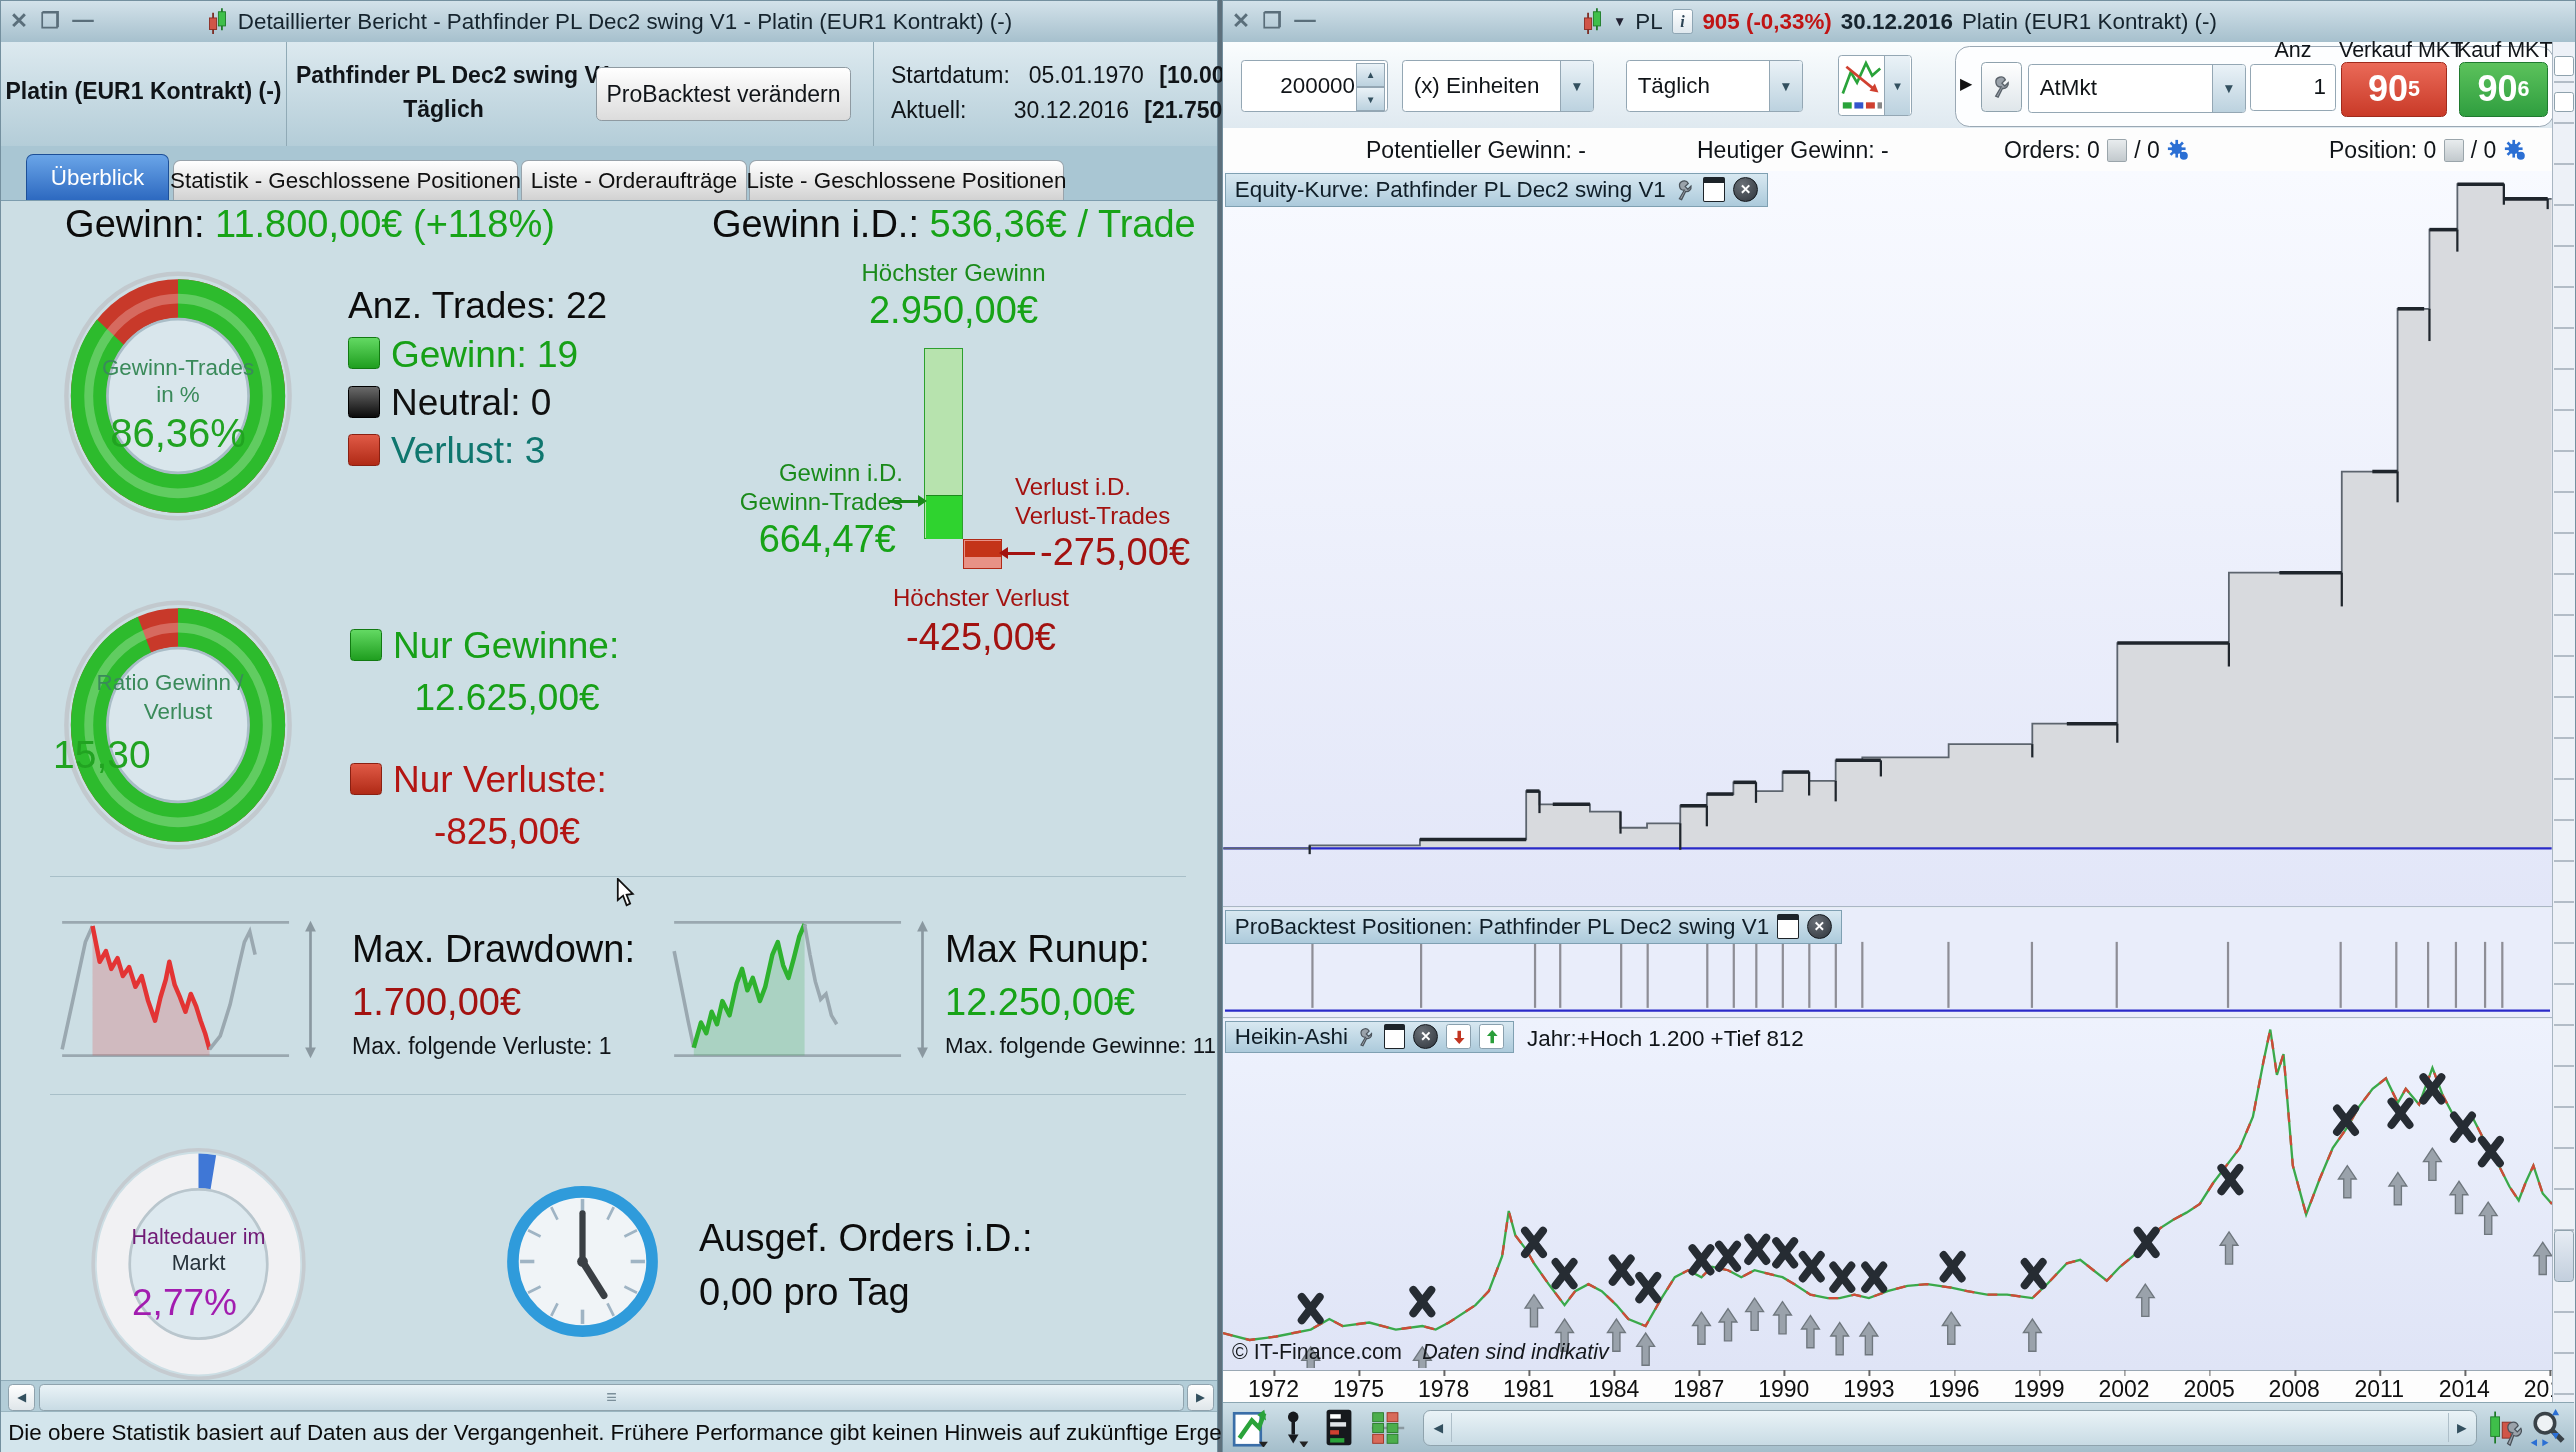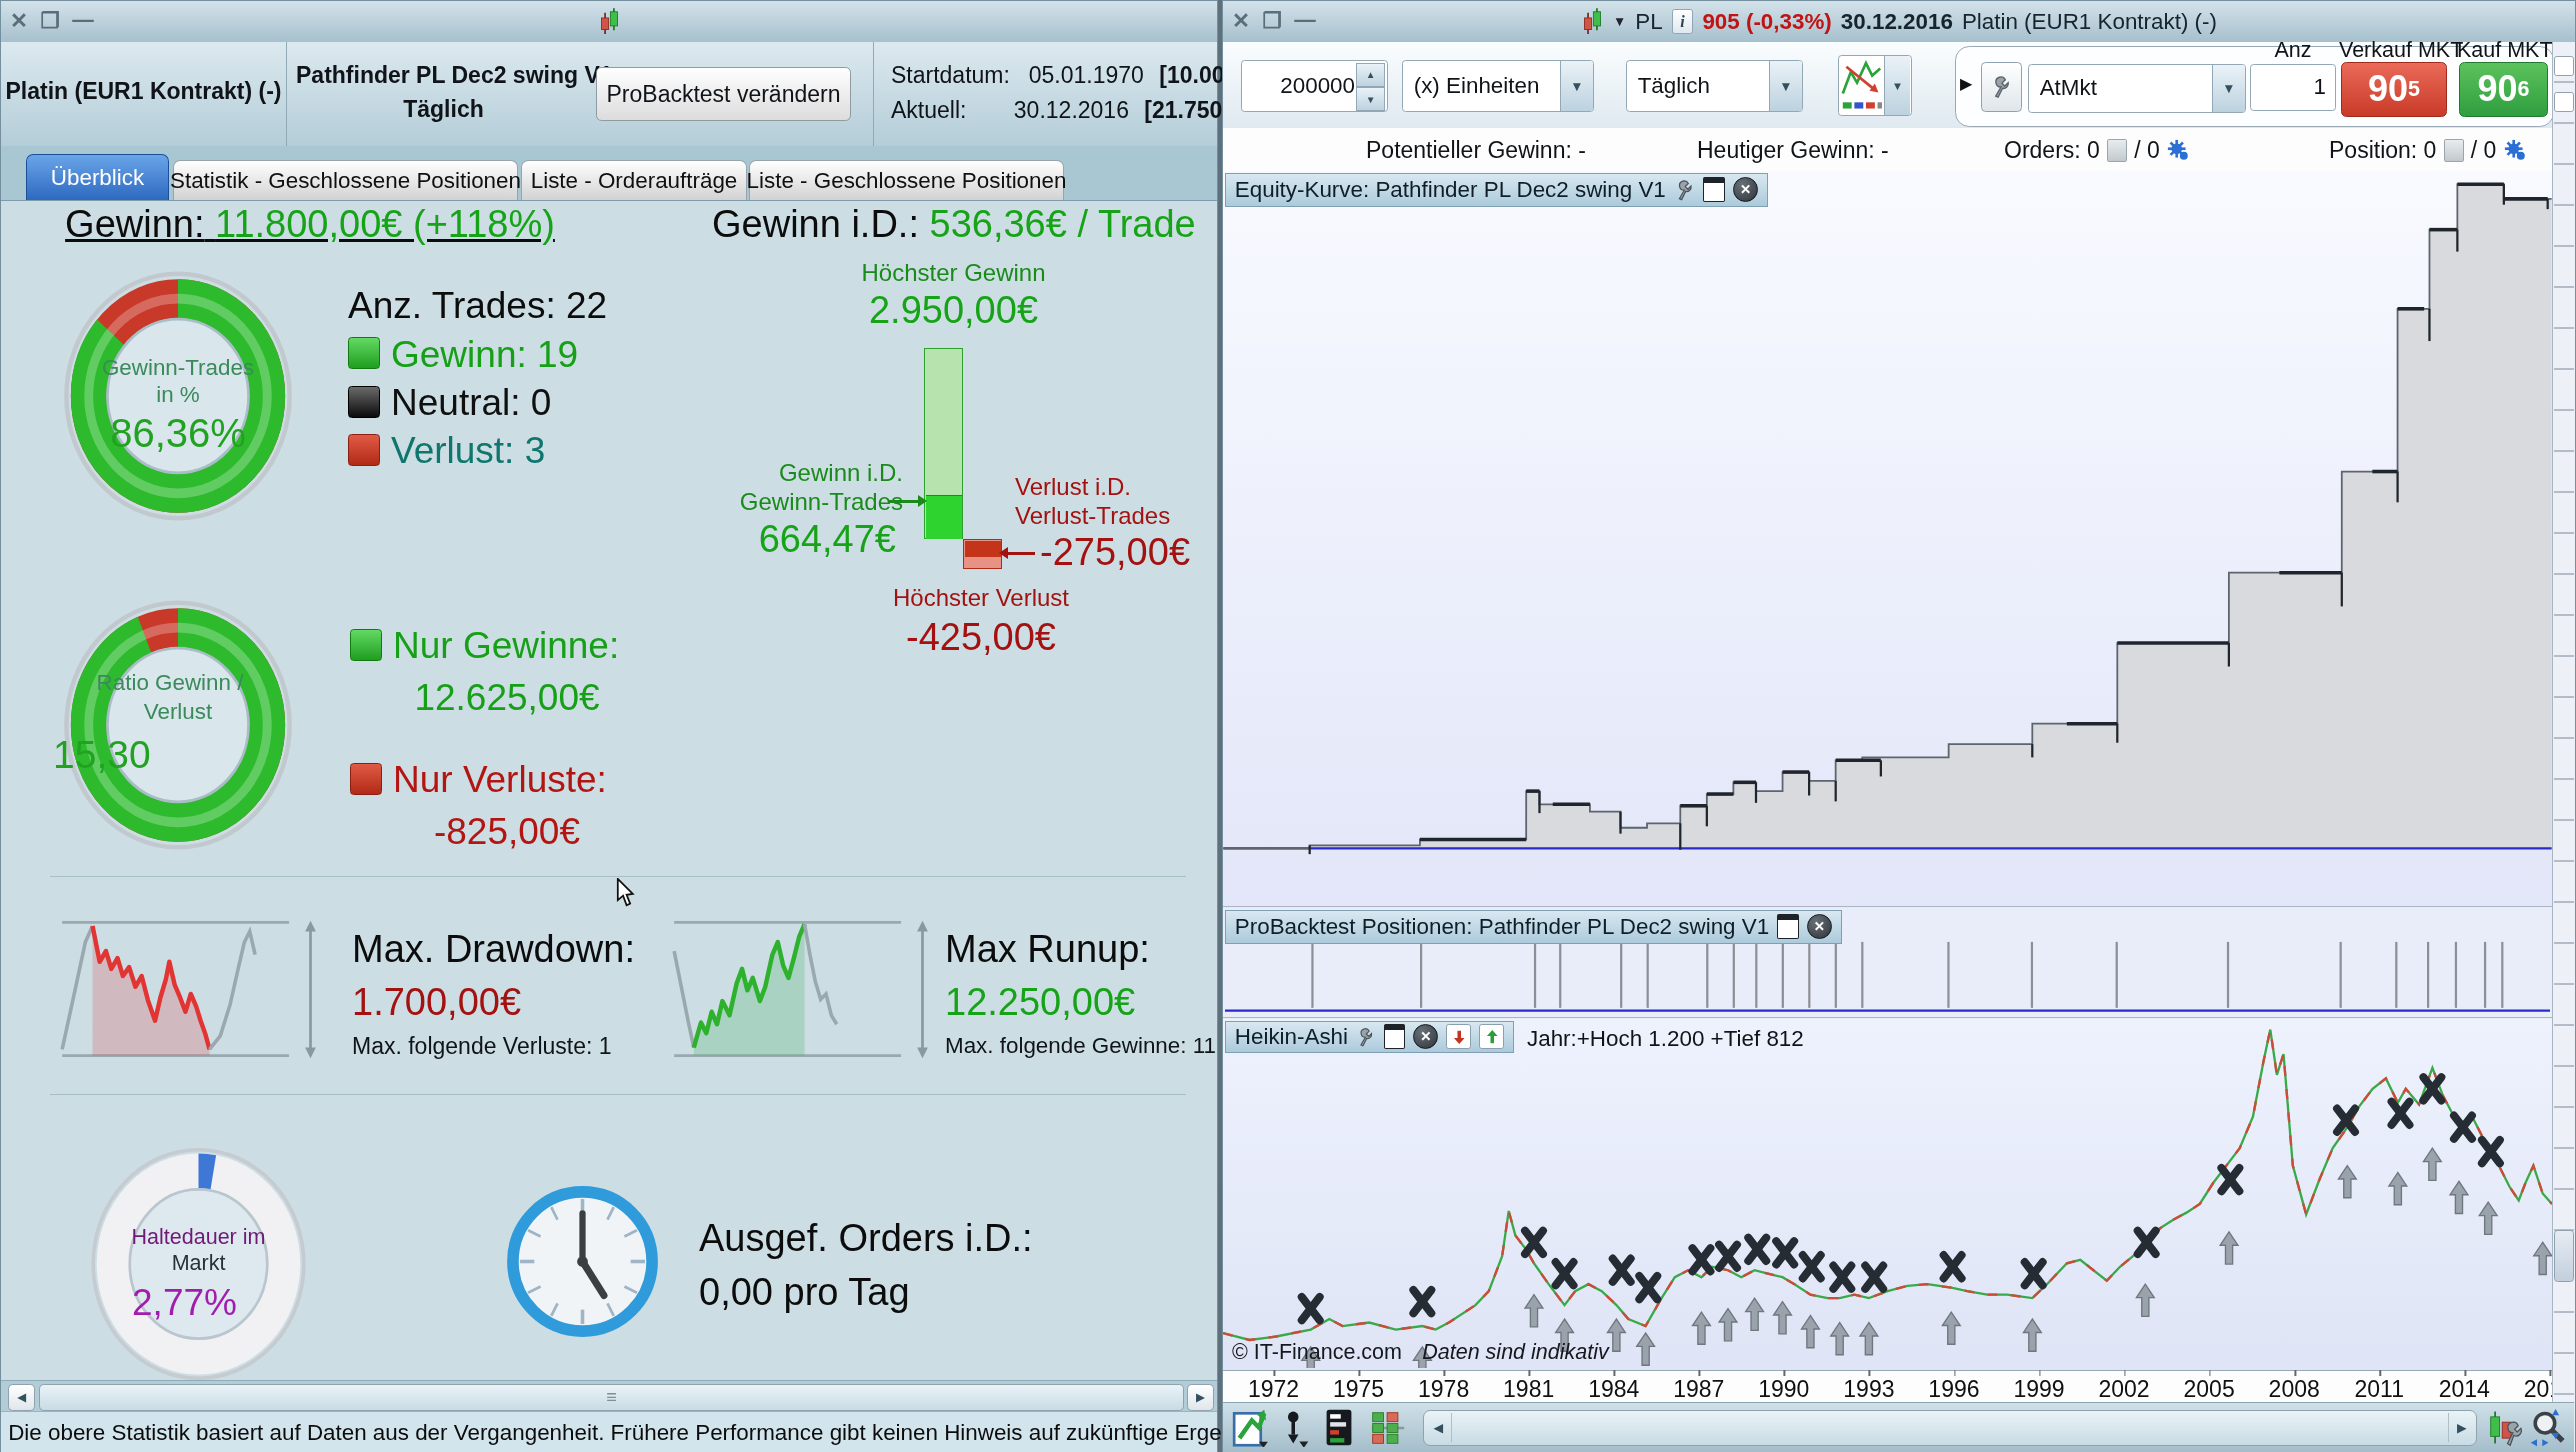--- a/index.html
+++ b/index.html
@@ -43,20 +43,21 @@
       <span>❐</span>
       <span>—</span>
     </div>
     <div class="title-center">
       <svg width="23" height="29" viewBox="0 0 26 32">
           <line x1="8" y1="6" x2="8" y2="30" stroke="#7a2a20" stroke-width="2"></line>
           <rect x="4" y="12" width="8" height="13" fill="#d05548" stroke="#8a2a20"></rect>
           <line x1="18" y1="1" x2="18" y2="26" stroke="#1c7a26" stroke-width="2"></line>
           <rect x="14" y="5" width="8" height="16" fill="#3fbf4a" stroke="#1c7a26"></rect>
         </svg>
+      <span>Detaillierter Bericht - Pathfinder PL Dec2 swing V1 - Platin (EUR1 Kontrakt) (-)</span>
     </div>
   </div>
 
   <div class="abs" style="left:0;top:41px;width:1216px;height:104px;background:linear-gradient(#dce9ef,#b4cdd8);border-bottom:1.8px solid #8fabb8;">
     <div class="abs" style="left:285px;top:0;width:0.9px;height:104px;background:#90aab6;"></div>
     <div class="abs" style="left:872px;top:0;width:0.9px;height:104px;background:#90aab6;"></div>
     <div class="abs" style="left:0;top:36px;width:285px;text-align:center;font-size:23px;font-weight:bold;color:#101418;">Platin (EUR1 Kontrakt) (-)</div>
     <div class="abs" style="left:295px;top:19.7px;width:295px;text-align:center;font-size:23px;font-weight:bold;color:#101418;">Pathfinder PL Dec2 swing V1</div>
     <div class="abs" style="left:295px;top:54px;width:295px;text-align:center;font-size:23px;font-weight:bold;color:#101418;">Täglich</div>
     <button class="abs" style="left:595px;top:25px;width:255px;height:54px;background:linear-gradient(#ffffff,#dcdcdc);border:0.9px solid #8f9aa1;border-radius:5.4px;font-size:23px;font-family:inherit;color:#101418;">ProBacktest verändern</button>
@@ -80,21 +81,21 @@
         <span>Statistik - Geschlossene Positionen</span>
       </div>
     <div class="tab" style="left:520px;width:224px;">
         <span>Liste - Orderaufträge</span>
       </div>
     <div class="tab" style="left:748px;width:313px;">
         <span>Liste - Geschlossene Positionen</span>
       </div>
   </div>
 
-  <div class="abs" style="left:54px;top:202px;width:510px;text-align:center;font-size:38px;color:#0c0c0c;text-decoration:underline;">
+  <div class="abs" style="left:54px;top:202px;width:510px;text-align:center;font-size:38px;color:#0c0c0c;">
     <span>Gewinn:</span>
     <span style="color:#17a317;">11.800,00€ (+118%)</span>
   </div>
   <div class="abs" style="left:711px;top:202px;width:510px;text-align:left;font-size:38px;color:#0c0c0c;">
     <span>Gewinn i.D.:</span>
     <span style="color:#17a317;">536,36€ / Trade</span>
   </div>
 
   <svg class="abs" style="left:52px;top:261px;" width="250" height="268" viewBox="0 0 280 300">
     <ellipse cx="140" cy="150" rx="125" ry="137" fill="none" stroke="#c2c9ce" stroke-width="5"></ellipse>

